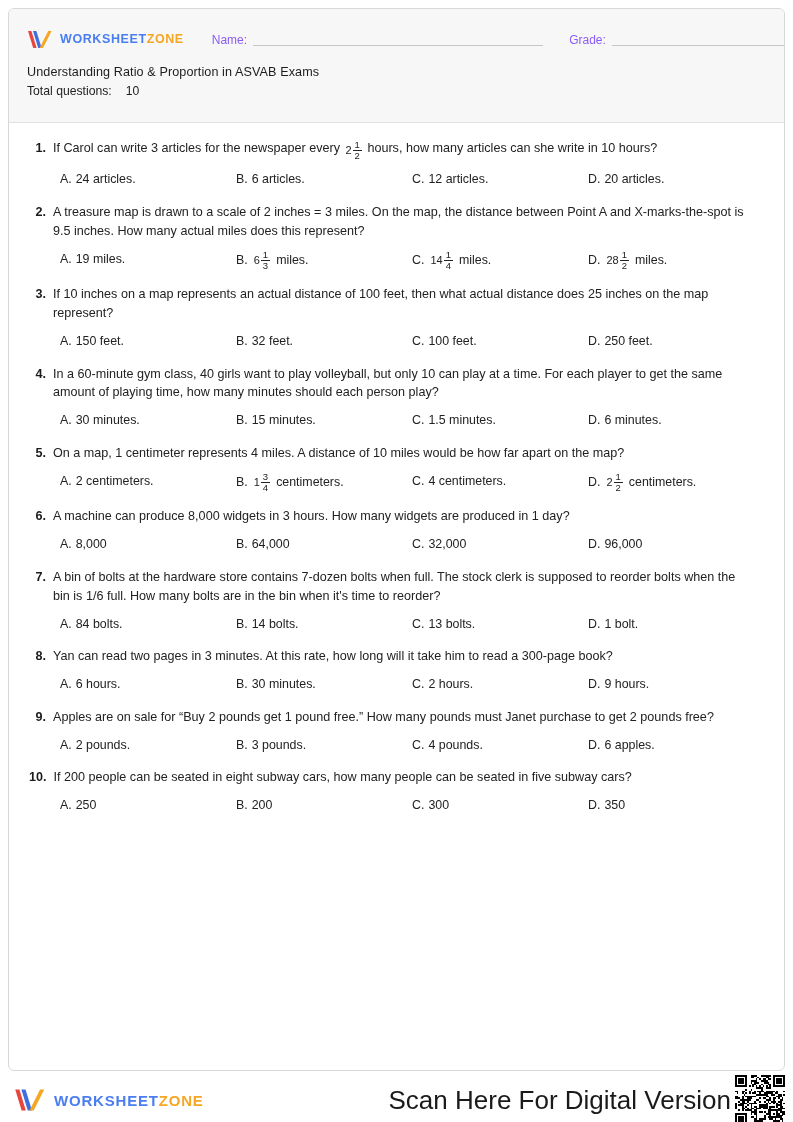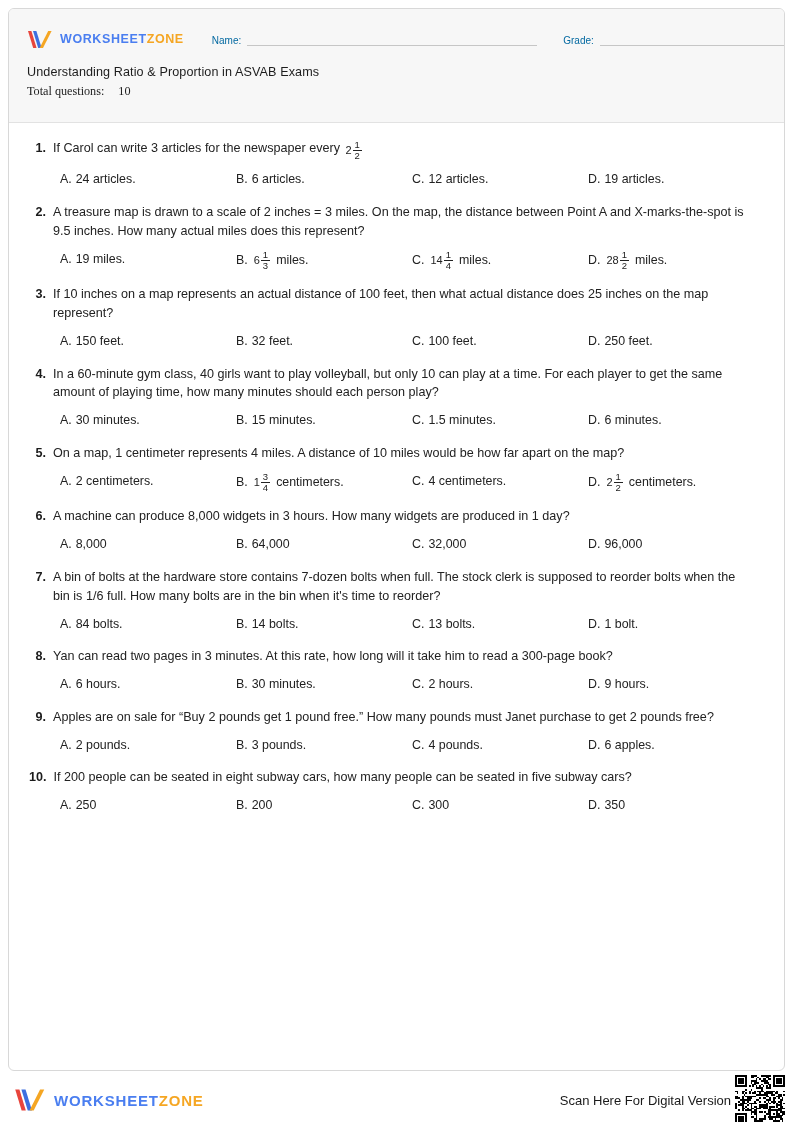--- a/index.html
+++ b/index.html
@@ -51,22 +51,22 @@
   }
   .brand-text .w { color: #4a7ef0; }
   .brand-text .z { color: #f5a623; }
   .vdiv {
     width: 1px; height: 17px;
     background: #cfcfcf;
     margin: 0 14px;
   }
   .field { display: flex; align-items: flex-end; }
   .field-label {
-    font-size: 10px;
-    color: #0369a1;
+    font-size: 12px;
+    color: #8b5cf6;
     white-space: nowrap;
     line-height: 1;
   }
   .field-line {
     border-bottom: 1px solid #c6c6c6;
     height: 13px;
     margin-left: 6px;
   }
   .line-name { width: 290px; }
   .line-grade { width: 200px; }
@@ -78,21 +78,20 @@
   .wtitle {
     font-size: 12.6px;
     font-weight: normal;
     color: #1d1d1d;
     margin: 0 0 5px 0;
     letter-spacing: 0.1px;
   }
   .wmeta {
     font-size: 12.2px;
     color: #222222;
-    font-family: Liberation Serif, serif;
   }
   .wmeta .count { margin-left: 14px; }
 
   
   .body { padding: 16px 20px 0 20px; }
   .q {
     margin-bottom: 14px;
   }
   .q-row {
     display: flex;
@@ -162,21 +161,21 @@
   }
   .footer-brand { display: flex; align-items: center; gap: 8px; }
   .footer-brand .brand-text { font-size: 15px; letter-spacing: 0.8px; }
   .footer-right {
     margin-left: auto;
     display: flex;
     align-items: center;
     gap: 4px;
   }
   .scan-text {
-    font-size: 13px;
+    font-size: 26px;
     color: #1a1a1a;
     white-space: nowrap;
   }
   .qr { display: block; }
 </style>
 </head>
 <body>
 
 <div class="page">
 
@@ -218,38 +217,38 @@
     <div class="body">
         <div class="q">
           <div class="q-row">
             <div class="q-num">1.</div>
             <div class="q-text"><span>If Carol can write 3 articles for the newspaper every </span><span class="mixfrac">
                 <span class="whole">2</span>
                 <span class="frac">
                   <span class="num">1</span>
                   <span class="den">2</span>
                 </span>
-              </span></div>
+              </span><span> hours, how many articles can she write in 10 hours?</span></div>
           </div>
           <div class="opts">
             <div class="opt">
               <span class="opt-letter">A.</span>
               <span>24 articles.</span>
             </div>
             <div class="opt">
               <span class="opt-letter">B.</span>
               <span>6 articles.</span>
             </div>
             <div class="opt">
               <span class="opt-letter">C.</span>
               <span>12 articles.</span>
             </div>
             <div class="opt">
               <span class="opt-letter">D.</span>
-              <span>19 articles.</span>
+              <span>20 articles.</span>
             </div>
           </div>
         </div>
         <div class="q">
           <div class="q-row">
             <div class="q-num">2.</div>
             <div class="q-text">A treasure map is drawn to a scale of 2 inches = 3 miles. On the map, the distance between Point A and X-marks-the-spot is 9.5 inches. How many actual miles does this represent?</div>
           </div>
           <div class="opts">
             <div class="opt">

